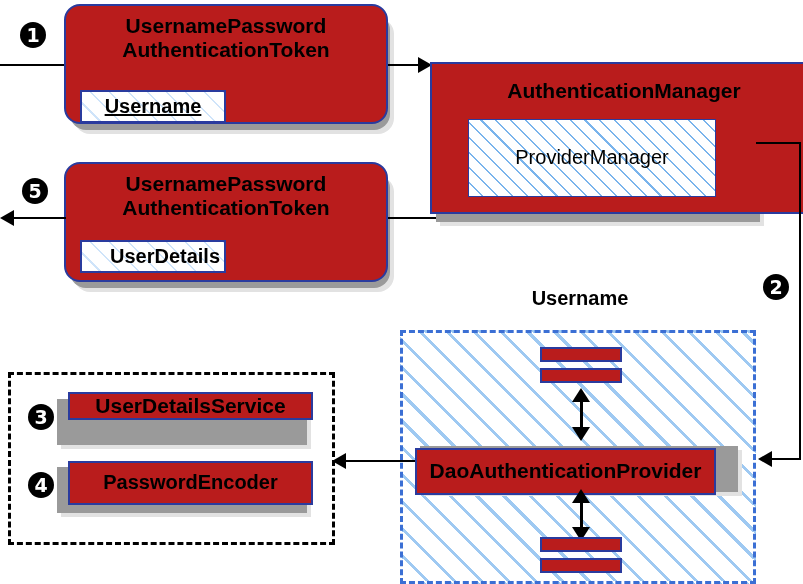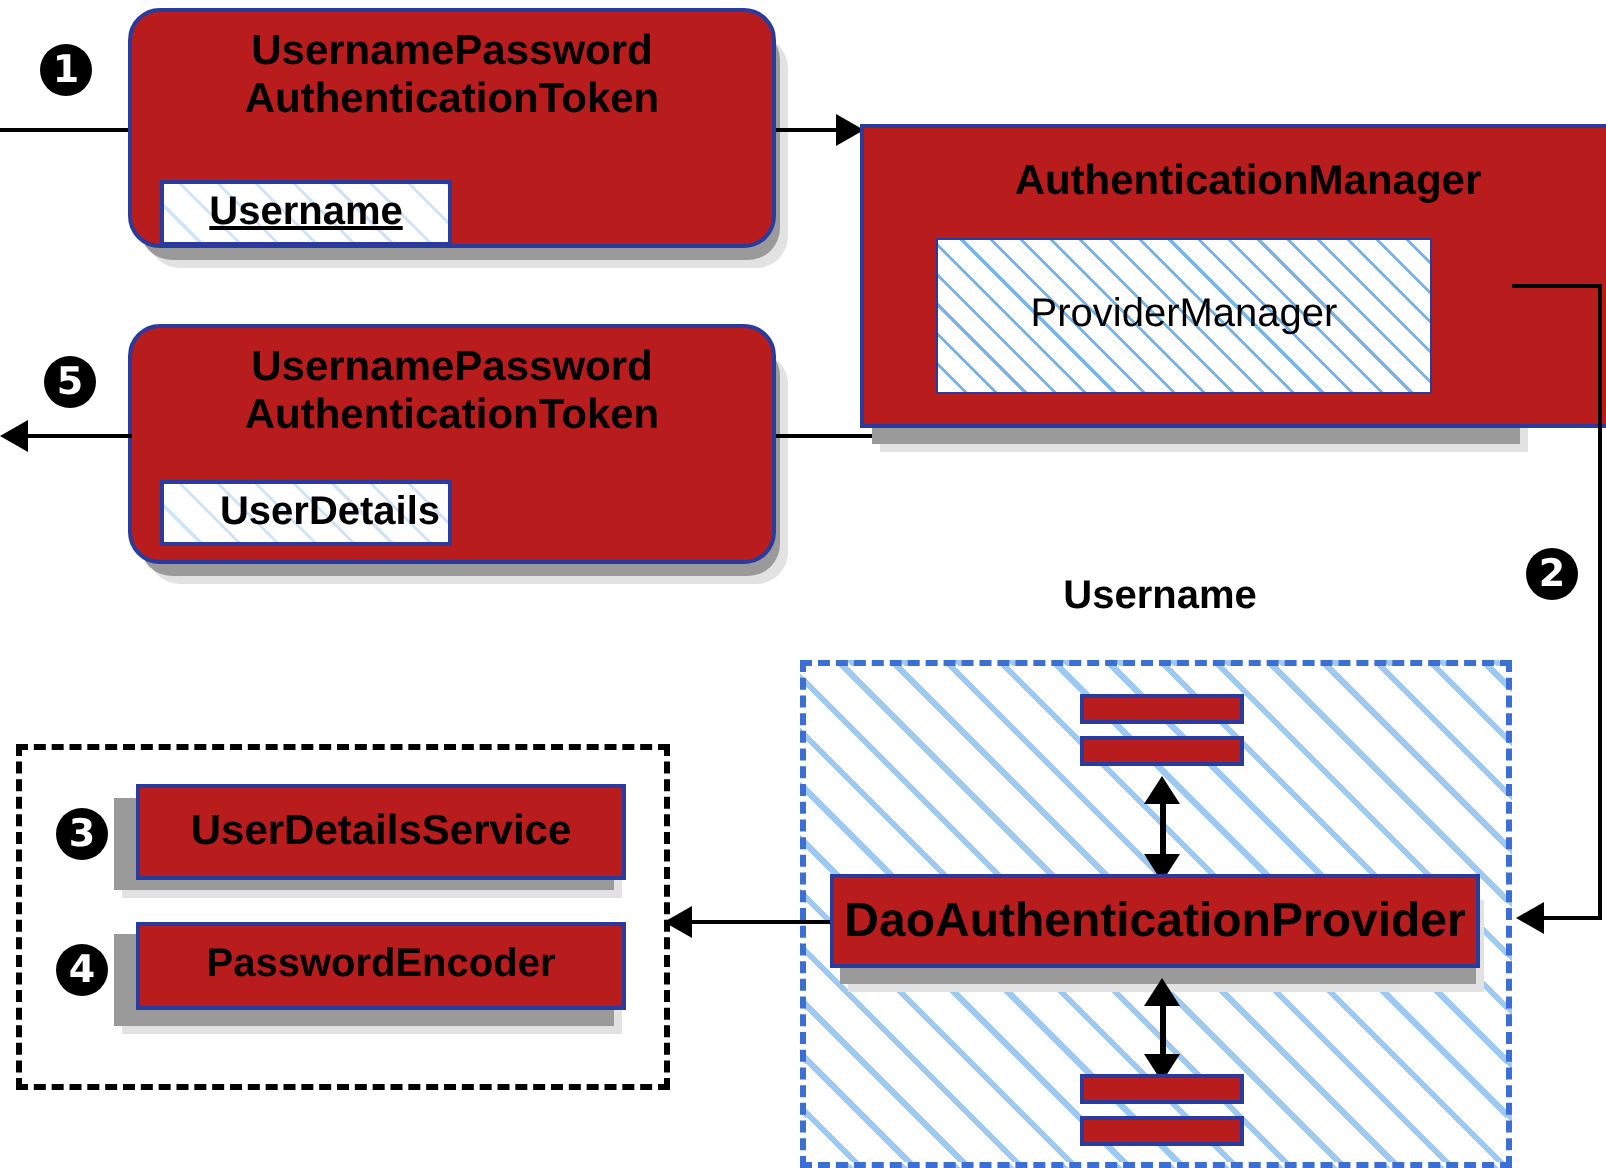--- a/index.html
+++ b/index.html
@@ -149,37 +149,37 @@
 
   <div class="blue" style="left:540px;top:347px;width:82px;height:15px;border-width:2px;"></div>
   <div class="blue" style="left:540px;top:368px;width:82px;height:15px;border-width:2px;"></div>
 
   <div class="line lv" style="left:580px;top:395px;height:38px;width:3px;"></div>
   <div class="arrow arrow-up" style="left:572px;top:388px;"></div>
   <div class="arrow arrow-down" style="left:572px;top:427px;"></div>
 
   <div class="shadow-light" style="left:424px;top:450px;width:318px;height:46px;"></div>
   <div class="shadow-dark" style="left:420px;top:446px;width:318px;height:46px;"></div>
-  <div class="blue" style="left:415px;top:437px;width:325px;height:47px;font-size:24px;">DaoAuthenticationProvider</div>
+  <div class="blue" style="left:415px;top:448px;width:301px;height:47px;font-size:21px;">DaoAuthenticationProvider</div>
 
   <div class="line lv" style="left:580px;top:495px;height:38px;width:3px;"></div>
   <div class="arrow arrow-up" style="left:572px;top:489px;"></div>
   <div class="arrow arrow-down" style="left:572px;top:527px;"></div>
 
   <div class="blue" style="left:540px;top:537px;width:82px;height:15px;border-width:2px;"></div>
   <div class="blue" style="left:540px;top:558px;width:82px;height:15px;border-width:2px;"></div>
 
   <div class="line lh" style="left:345px;top:460px;width:70px;"></div>
   <div class="arrow arrow-left" style="left:332px;top:453px;"></div>
 
   <div class="dashbox-black" style="left:8px;top:372px;width:327px;height:173px;"></div>
 
   <div class="badge" style="left:28px;top:404px;">3</div>
   <div class="shadow-light" style="left:61px;top:403px;width:250px;height:46px;"></div>
   <div class="shadow-dark" style="left:57px;top:399px;width:250px;height:46px;"></div>
-  <div class="blue" style="left:68px;top:392px;width:245px;height:48px;font-size:21px;">UserDetailsService</div>
+  <div class="blue" style="left:68px;top:392px;width:245px;height:28px;font-size:21px;">UserDetailsService</div>
 
   <div class="badge" style="left:28px;top:472px;">4</div>
   <div class="shadow-light" style="left:61px;top:471px;width:250px;height:46px;"></div>
   <div class="shadow-dark" style="left:57px;top:467px;width:250px;height:46px;"></div>
   <div class="blue" style="left:68px;top:461px;width:245px;height:44px;font-size:20px;">PasswordEncoder</div>
 
 </div>
 
 </body></html>

